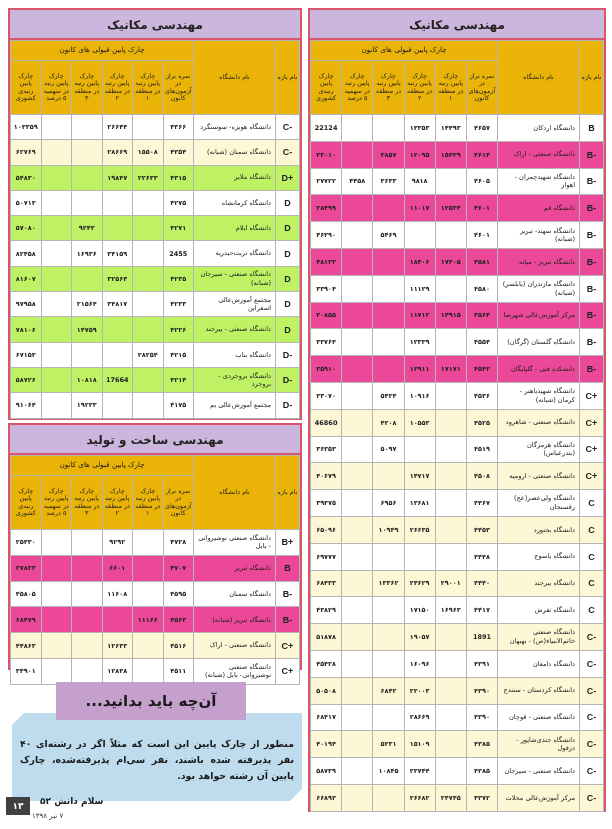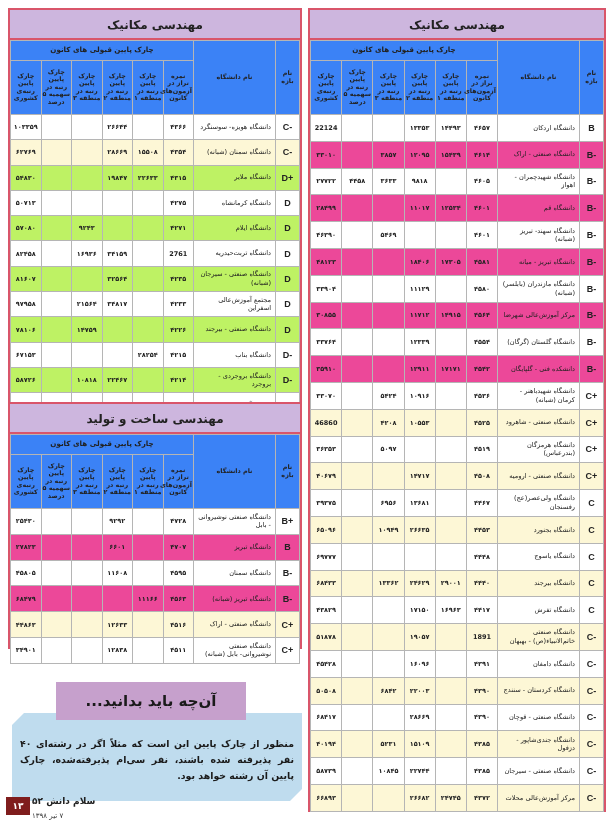--- a/index.html
+++ b/index.html
@@ -1,41 +1,41 @@
 <!DOCTYPE html>
 <html><head>
 <meta charset="utf-8">
 <style>
   * { box-sizing: border-box; margin: 0; padding: 0; }
   html, body { width: 612px; height: 829px; background: #ffffff; overflow: hidden; }
   body { font-family: "DejaVu Sans", sans-serif; position: relative; direction: ltr; }
   .panel { position: absolute; border: 2px solid #d9556a; background: #fff; }
   #right-panel { left: 308px; top: 8px; width: 298px; height: 804px; }
   #left-top-panel { left: 8px; top: 8px; width: 294px; height: 412px; }
-  #left-bottom-panel { left: 8px; top: 402px; width: 294px; height: 247px; }
+  #left-bottom-panel { left: 8px; top: 423px; width: 294px; height: 247px; }
   .ttl { background: #cdb6de; height: 30px; text-align: center; font-weight: bold; font-size: 12px; line-height: 30px; color: #222; direction: rtl; border-bottom: 2px solid #d9556a; }
   table { border-collapse: collapse; width: 100%; direction: rtl; table-layout: fixed; }
   th, td { border: 1px solid #b5b5b5; font-size: 6.4px; text-align: center; vertical-align: middle; color: #222; }
-  thead th { background: #3b82f6; font-weight: bold; line-height: 1.15; padding: 1px; }
+  thead th { background: #eab308; font-weight: normal; line-height: 1.15; padding: 1px; }
   th.grp { font-size: 7.2px; height: 20px; }
   th.sub { height: 54px; }
   td.uni { text-align: right; padding: 0 4px; font-size: 6.6px; line-height: 1.3; }
   td.band { font-size: 9px; font-weight: bold; font-family: "Liberation Sans", sans-serif; direction: ltr; }
   td.num { font-size: 6.5px; font-weight: bold; }
   tr.white td { background: #ffffff; }
   tr.green td { background: #ec4899; }
   tr.yellow td { background: #fdf7d6; }
   tr.pink td { background: #bef264; }
   .cw-band { width: 24px; }
   .cw-uni { width: 80px; }
   .callout { position: absolute; left: 12px; top: 713px; width: 290px; height: 88px; background: #bfdcee; clip-path: polygon(12px 0, 100% 0, 100% calc(100% - 12px), calc(100% - 12px) 100%, 0 100%, 0 12px); }
   .callout-title { position: absolute; left: 56px; top: 682px; width: 190px; height: 38px; background: #c6a0cc; text-align: center; line-height: 38px; font-size: 15px; font-weight: bold; direction: rtl; color: #1a1a1a; }
   .callout-text { position: absolute; left: 20px; top: 736px; width: 274px; font-size: 9.4px; font-weight: bold; line-height: 16px; direction: rtl; text-align: justify; color: #1a1a1a; }
-  .pg-badge { position: absolute; left: 6px; top: 797px; width: 24px; height: 18px; background: #7f1d1d; color: #fff; font-weight: bold; font-size: 9px; text-align: center; line-height: 18px; }
-  .mag { position: absolute; left: 32px; top: 796px; font-size: 9px; font-weight: bold; direction: rtl; color: #222; }
+  .pg-badge { position: absolute; left: 6px; top: 797px; width: 24px; height: 18px; background: #404040; color: #fff; font-weight: bold; font-size: 9px; text-align: center; line-height: 18px; }
+  .mag { position: absolute; left: 40px; top: 796px; font-size: 9px; font-weight: bold; direction: rtl; color: #222; }
   .date { position: absolute; left: 32px; top: 812px; font-size: 7px; direction: rtl; color: #333; }
 </style>
 </head>
 <body>
 
 <section id="right-panel" class="panel">
   <div class="ttl">مهندسی مکانیک</div>
   <table>
     <colgroup>
         <col style="width:24px">
@@ -404,21 +404,21 @@
           <td class="num">۴۲۷۱</td>
           <td class="num"></td>
           <td class="num"></td>
           <td class="num">۹۲۴۳</td>
           <td class="num"></td>
           <td class="num">۵۷۰۸۰</td>
         </tr>
         <tr class="white" style="height: 25.3px;">
           <td class="band">D</td>
           <td class="uni">دانشگاه تربت‌حیدریه</td>
-          <td class="num">2761</td>
+          <td class="num">2455</td>
           <td class="num"></td>
           <td class="num">۳۴۱۵۹</td>
           <td class="num">۱۶۹۳۶</td>
           <td class="num"></td>
           <td class="num">۸۲۴۵۸</td>
         </tr>
         <tr class="pink" style="height: 25.3px;">
           <td class="band">D</td>
           <td class="uni">دانشگاه صنعتی - سیرجان (شبانه)</td>
           <td class="num">۴۲۳۵</td>
@@ -456,21 +456,21 @@
           <td class="num"></td>
           <td class="num"></td>
           <td class="num"></td>
           <td class="num">۶۷۱۵۳</td>
         </tr>
         <tr class="pink" style="height: 25.3px;">
           <td class="band">D-</td>
           <td class="uni">دانشگاه بروجردی - بروجرد</td>
           <td class="num">۴۲۱۴</td>
           <td class="num"></td>
-          <td class="num">۲۲۴۶۷</td>
+          <td class="num">17664</td>
           <td class="num">۱۰۸۱۸</td>
           <td class="num"></td>
           <td class="num">۵۸۷۲۶</td>
         </tr>
         <tr class="white" style="height: 25.3px;">
           <td class="band">D-</td>
           <td class="uni">مجتمع آموزش‌عالی بم</td>
           <td class="num">۴۱۷۵</td>
           <td class="num"></td>
           <td class="num"></td>

